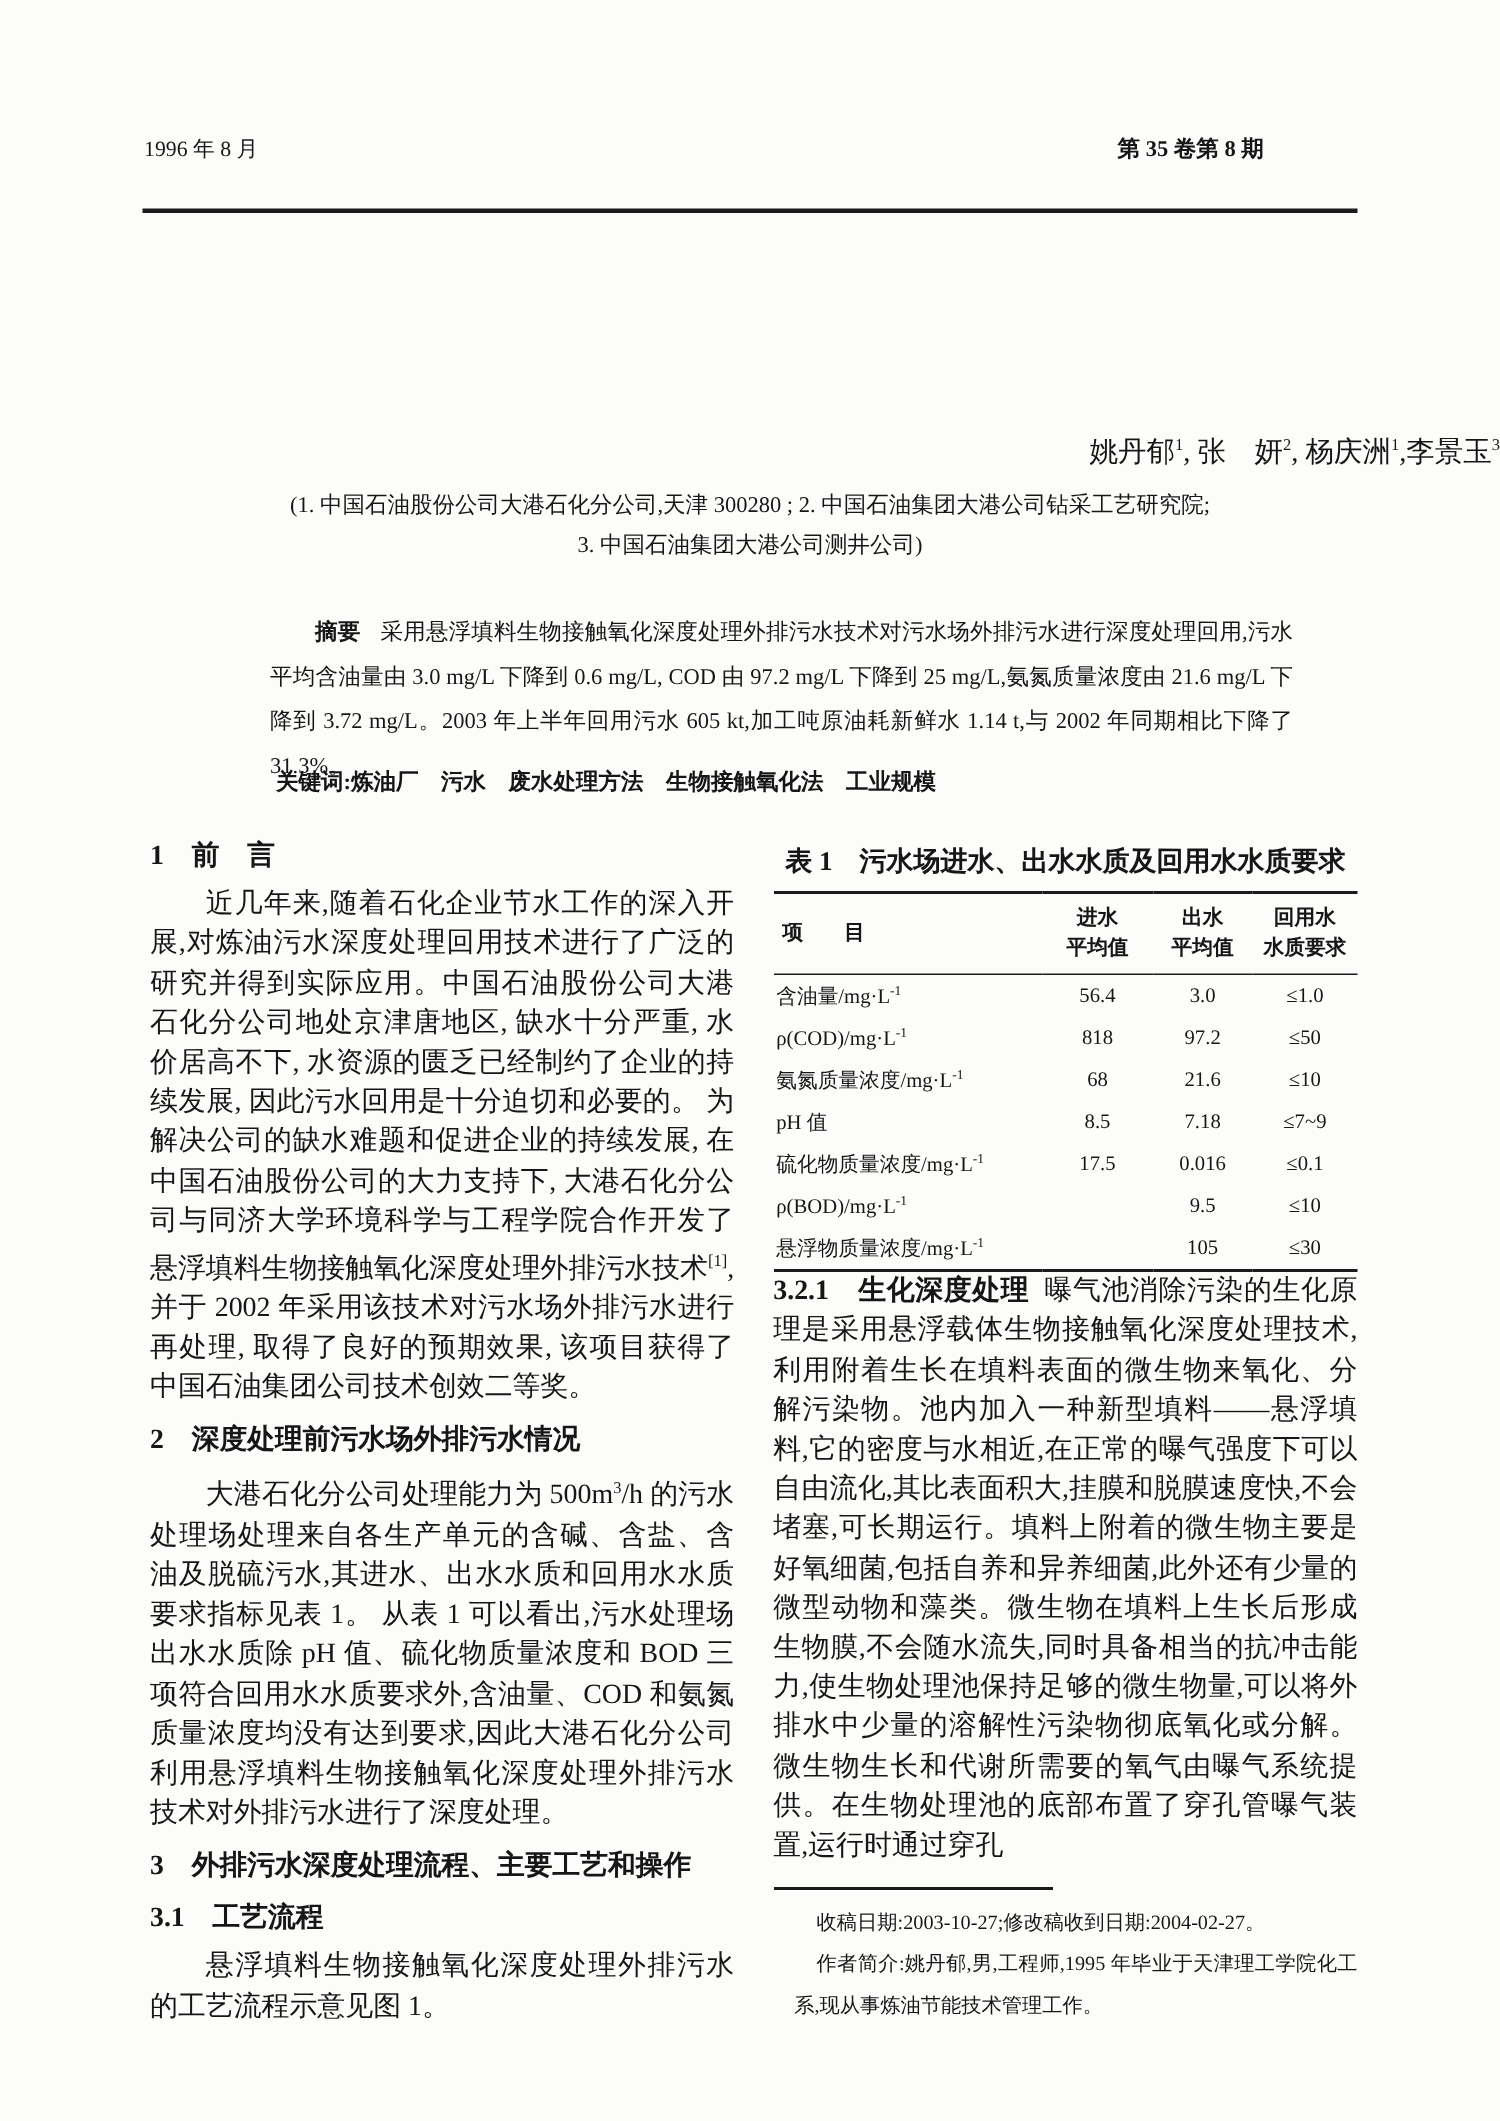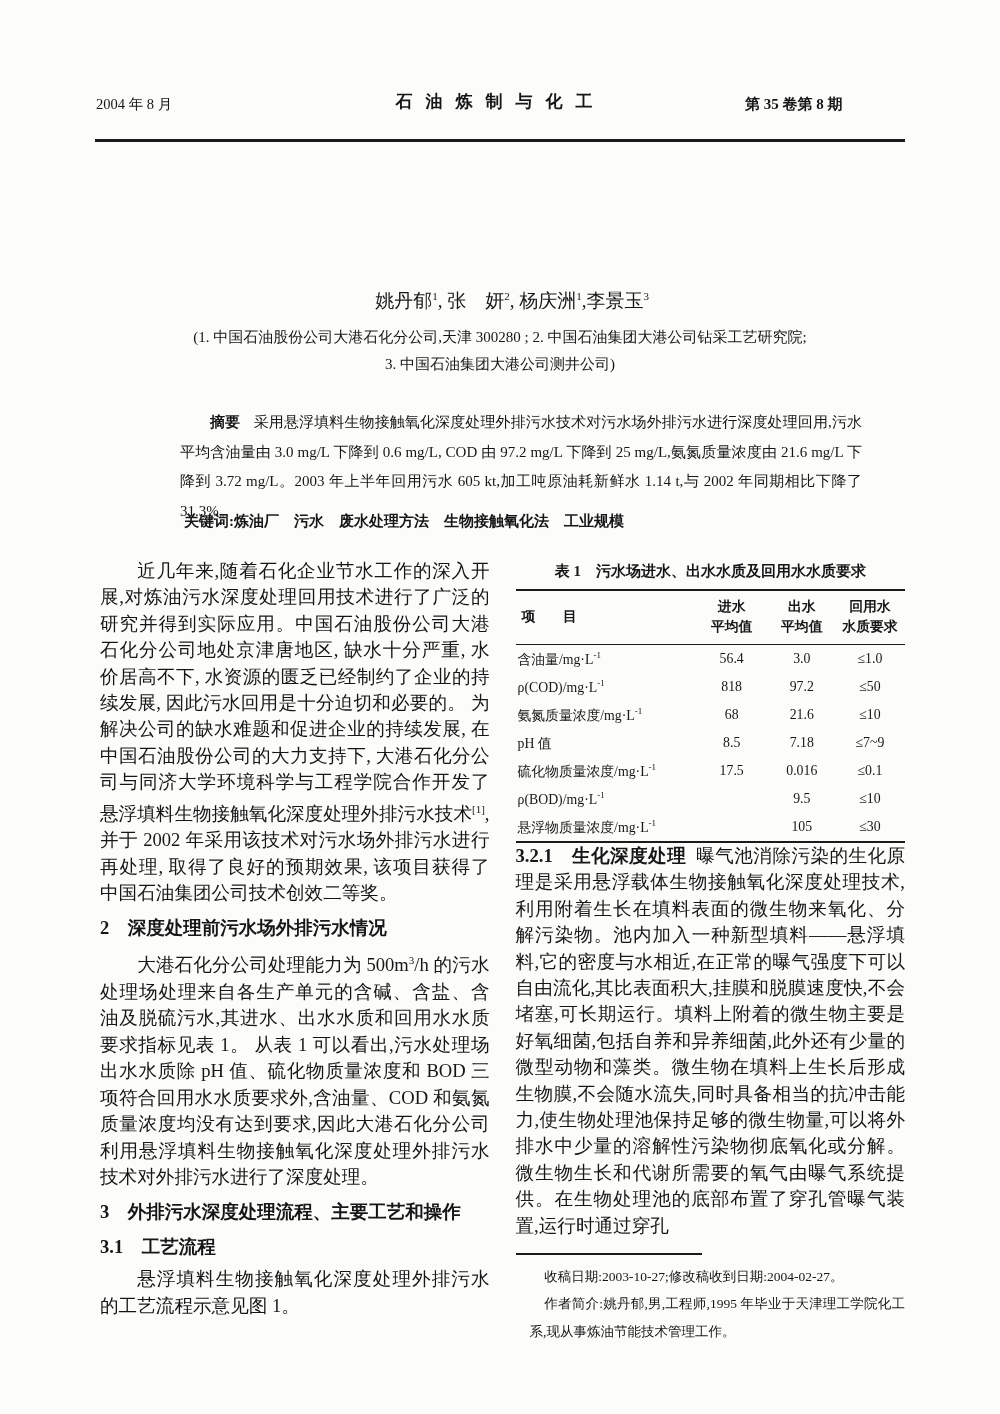--- a/index.html
+++ b/index.html
@@ -25,21 +25,21 @@
     position:absolute;left:95px;right:95px;top:139px;height:3px;
     background:#1b1b1b;
   }
   
   .title{
     position:absolute;top:190px;left:0;right:0;margin:0;
     text-align:center;font-size:35px;font-weight:bold;letter-spacing:3px;
   }
   .authors{
     position:absolute;top:288px;left:0;right:0;
-    text-align:center;font-size:19px;padding-left:24px;
+    text-align:right;font-size:19px;padding-left:24px;
   }
   .authors sup{font-size:11px;vertical-align:super;}
   .affil{
     position:absolute;top:324px;left:0;right:0;
     text-align:center;font-size:15px;line-height:27px;
   }
   
   .abstract{
     position:absolute;top:408px;left:180px;width:682px;margin:0;
     font-size:15px;line-height:29.5px;text-align:justify;text-indent:2em;
@@ -61,21 +61,21 @@
   .col h2.first{margin-top:0;}
   .body{
     margin:0;font-size:18.6px;line-height:26.4px;
     text-align:justify;text-indent:2em;
   }
   .body sup{font-size:11px;vertical-align:super;}
   .body.runin{text-indent:0;}
   .runin b{margin-right:0.55em;}
   
   .tcaption{
-    text-align:center;font-weight:bold;font-size:15px;
+    text-align:center;font-weight:bold;font-size:18px;
     margin:4px 0 8px 0;
   }
   table.t1{
     width:100%;border-collapse:collapse;
     border-top:2.5px solid #1b1b1b;border-bottom:2.5px solid #1b1b1b;
     font-size:13.8px;
   }
   table.t1 th{
     font-weight:bold;border-bottom:1.5px solid #1b1b1b;
     padding:6px 0 7px 0;line-height:20px;vertical-align:middle;text-align:center;
@@ -93,23 +93,22 @@
   }
   .footnote{font-size:13.5px;line-height:27.5px;padding-left:14px;}
   .footnote p{margin:0;text-indent:1.1em;text-align:justify;}
 </style>
 </head>
 <body>
 
 <div class="page">
 
   <div class="header">
-    <div class="h-left">2004 年 8 月</div>
+    <div class="h-left">1996 年 8 月</div>
     <div class="h-center">
-      <div class="jcn">石油炼制与化工</div>
     </div>
     <div class="h-right">第 35 卷第 8 期</div>
   </div>
   <div class="header-rule"></div>
 
 
   <div class="authors">
     <span>姚丹郁</span><sup>1</sup><span>, 张　妍</span><sup>2</sup><span>, 杨庆洲</span><sup>1</sup><span>,李景玉</span><sup>3</sup>
   </div>
 
@@ -118,20 +117,21 @@
     <div>3. 中国石油集团大港公司测井公司)</div>
   </div>
 
   <p class="abstract"><b class="abs-label">摘要</b><span>采用悬浮填料生物接触氧化深度处理外排污水技术对污水场外排污水进行深度处理回用,污水平均含油量由 3.0 mg/L 下降到 0.6 mg/L, COD 由 97.2 mg/L 下降到 25 mg/L,氨氮质量浓度由 21.6 mg/L 下降到 3.72 mg/L。2003 年上半年回用污水 605 kt,加工吨原油耗新鲜水 1.14 t,与 2002 年同期相比下降了 31.3%。</span></p>
 
   <p class="keywords">关键词:炼油厂　污水　废水处理方法　生物接触氧化法　工业规模</p>
 
   <div class="columns">
 
     <div class="col">
+      <h2 class="first">1　前　言</h2>
       <p class="body"><span>近几年来,随着石化企业节水工作的深入开展,对炼油污水深度处理回用技术进行了广泛的研究并得到实际应用。中国石油股份公司大港石化分公司地处京津唐地区, 缺水十分严重, 水价居高不下, 水资源的匮乏已经制约了企业的持续发展, 因此污水回用是十分迫切和必要的。 为解决公司的缺水难题和促进企业的持续发展, 在中国石油股份公司的大力支持下, 大港石化分公司与同济大学环境科学与工程学院合作开发了悬浮填料生物接触氧化深度处理外排污水技术</span><sup>[1]</sup><span>, 并于 2002 年采用该技术对污水场外排污水进行再处理, 取得了良好的预期效果, 该项目获得了中国石油集团公司技术创效二等奖。</span></p>
 
       <h2>2　深度处理前污水场外排污水情况</h2>
       <p class="body"><span>大港石化分公司处理能力为 500m</span><sup>3</sup><span>/h 的污水处理场处理来自各生产单元的含碱、含盐、含油及脱硫污水,其进水、出水水质和回用水水质要求指标见表 1。 从表 1 可以看出,污水处理场出水水质除 pH 值、硫化物质量浓度和 BOD 三项符合回用水水质要求外,含油量、COD 和氨氮质量浓度均没有达到要求,因此大港石化分公司利用悬浮填料生物接触氧化深度处理外排污水技术对外排污水进行了深度处理。</span></p>
 
       <h2>3　外排污水深度处理流程、主要工艺和操作</h2>
       <h2>3.1　工艺流程</h2>
       <p class="body">悬浮填料生物接触氧化深度处理外排污水的工艺流程示意见图 1。</p>
     </div>
 

